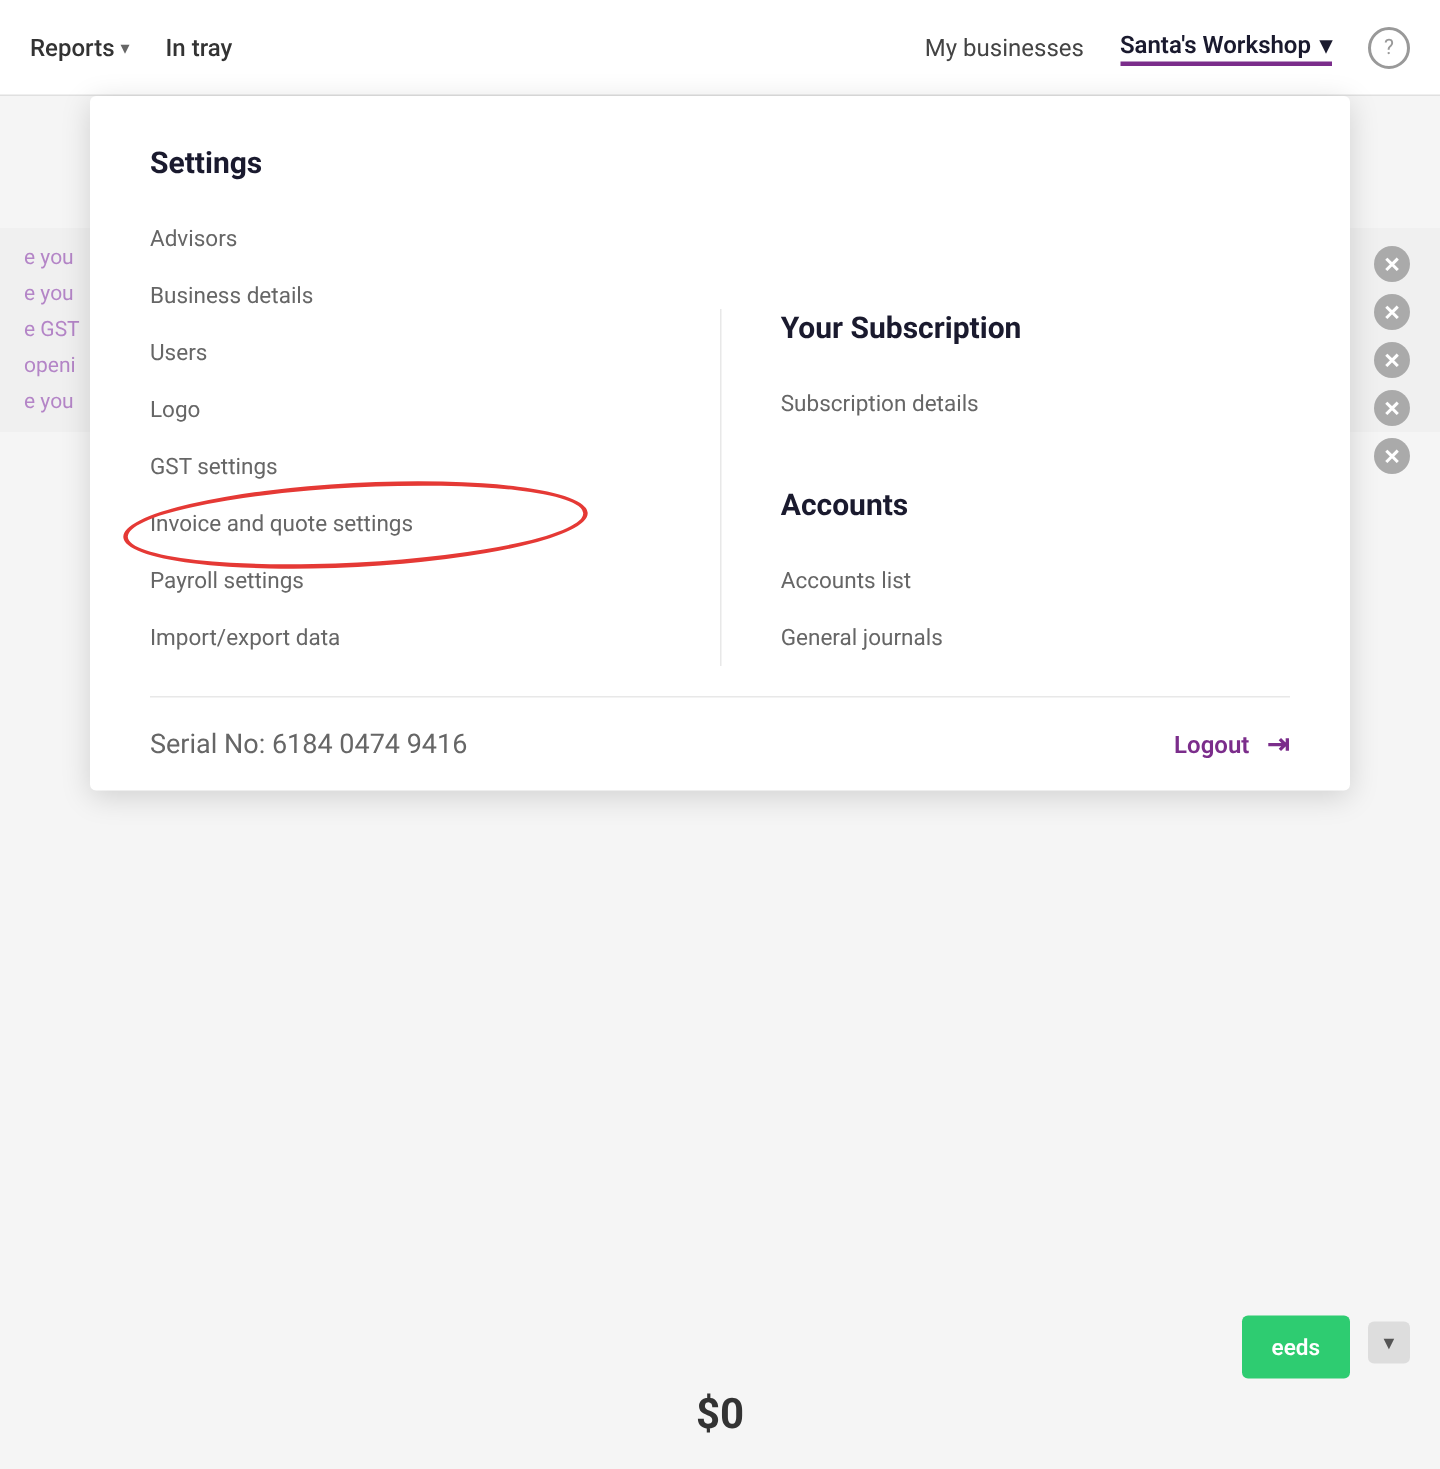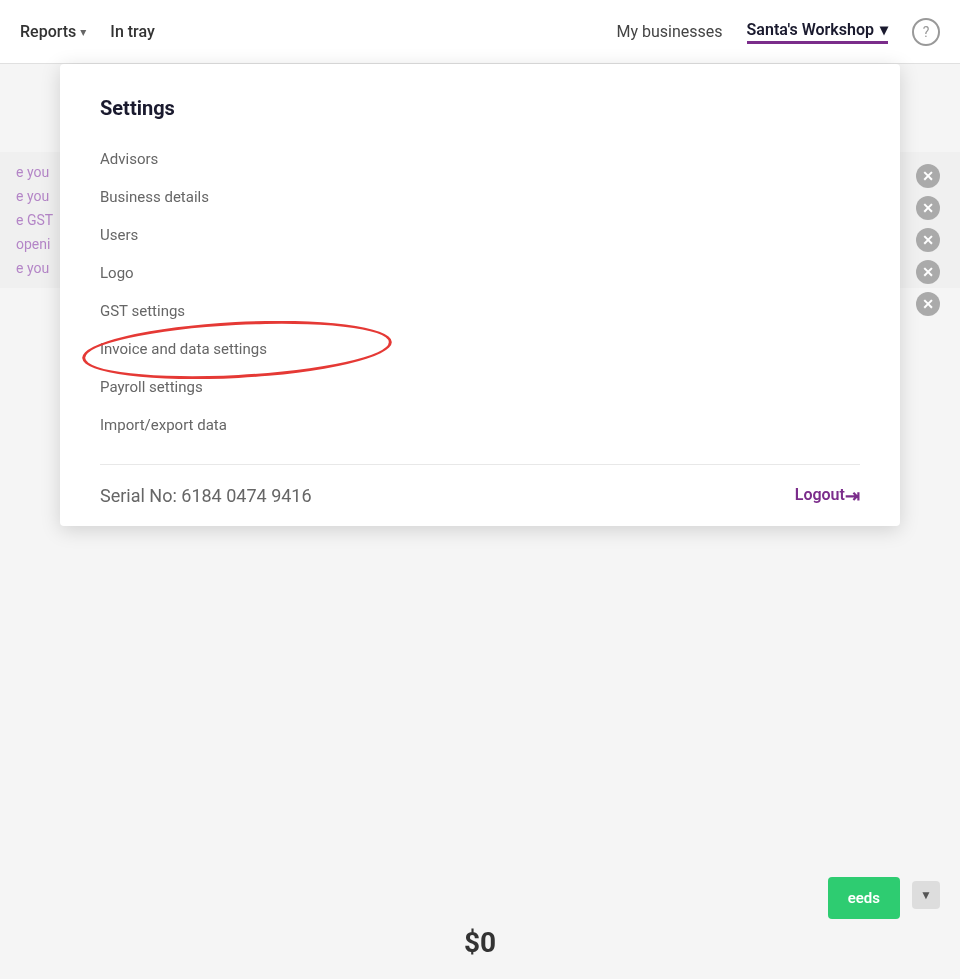--- a/index.html
+++ b/index.html
@@ -240,22 +240,22 @@
     .serial-no {
       color: #666;
       font-size: 18px;
     }
     .logout-btn {
       color: #7b2d8b;
       font-size: 16px;
       font-weight: 600;
       cursor: pointer;
       display: flex;
-      align-items: flex-start;
-      gap: 0;
+      align-items: center;
+      gap: 12px;
     }
     .logout-icon {
       font-size: 18px;
     }
   </style>
 </head>
 <body>
 
 <div class="navbar">
   <div class="nav-left">
@@ -314,27 +314,35 @@
       <div class="dropdown-section-title">Settings</div>
 
       <a class="dropdown-menu-item">Advisors</a>
       <a class="dropdown-menu-item">Business details</a>
       <a class="dropdown-menu-item">Users</a>
       <a class="dropdown-menu-item">Logo</a>
       <a class="dropdown-menu-item">GST settings</a>
 
       <div class="circled-item">
         <div class="red-circle"></div>
-        <a class="dropdown-menu-item">Invoice and data settings</a>
+        <a class="dropdown-menu-item">Invoice and quote settings</a>
       </div>
 
       <a class="dropdown-menu-item">Payroll settings</a>
       <a class="dropdown-menu-item">Import/export data</a>
     </div>
 
+    <div class="dropdown-right">
+      <div class="dropdown-section-title">Your Subscription</div>
+      <a class="dropdown-menu-item">Subscription details</a>
+
+      <div class="dropdown-accounts-title">Accounts</div>
+      <a class="dropdown-menu-item">Accounts list</a>
+      <a class="dropdown-menu-item">General journals</a>
+    </div>
 
   </div>
 
   <div class="dropdown-footer">
     <span class="serial-no">Serial No: 6184 0474 9416</span>
     <div class="logout-btn">
       <span>Logout</span>
       <span class="logout-icon">⇥</span>
     </div>
   </div>

